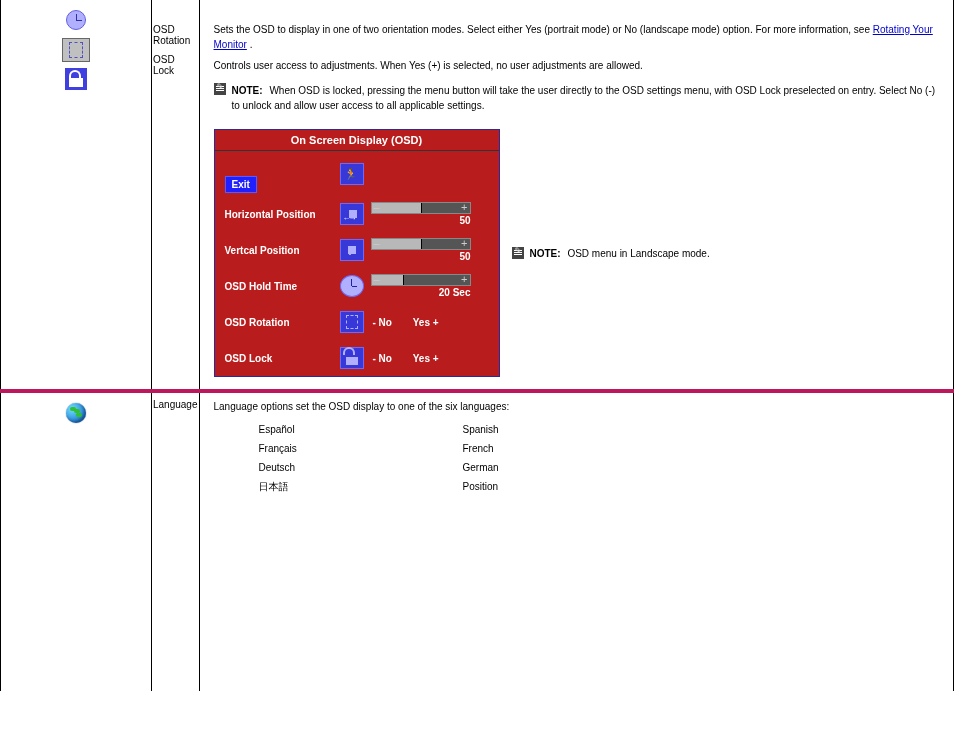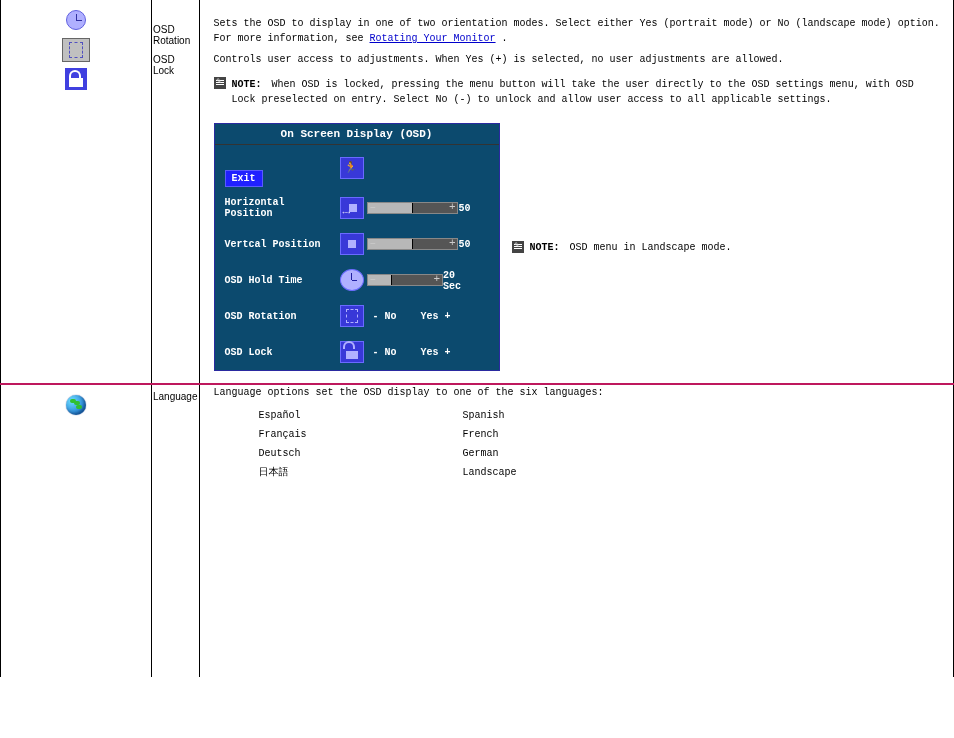--- a/index.html
+++ b/index.html
@@ -18,36 +18,35 @@
 table.outer {
   border-collapse: collapse;
   width: 100%;
 }
 table.outer td {
   border-left: 1px solid #000;
   border-right: 1px solid #000;
   vertical-align: top;
 }
 .row-sep td {
-  border-top: 2px solid #be185d;
+  border-top: 4px solid #be185d;
 }
 .col1 {
   width: 148px;
   text-align: center;
   padding-top: 6px;
 }
 .col2 {
   width: 40px;
   border-left: 1px solid #000;
   padding-top: 6px;
 }
 .col3 {
-  padding: 0 10px 6px 14px;
+  padding: 6px 10px 6px 14px;
   border-left: 1px solid #000;
-  font-family: Liberation Mono, monospace;
 }
 
 .clock-icon {
   width: 18px; height: 18px;
   border-radius: 50%;
   background: #b0b0ff;
   border: 1px solid #6060e0;
   display: inline-block;
   position: relative;
   margin: 4px 0;
@@ -148,21 +147,21 @@
   position: absolute;
   font-size: 8px;
   top: -1px; left: 3px;
 }
 .note-label {
   font-weight: bold;
   margin-right: 4px;
 }
 .osd-panel {
   width: 284px;
-  background: #0c4a6e;
+  background: #b91c1c;
   border: 1px solid #2a2aa0;
   margin-top: 10px;
 }
 .osd-title {
   color: #fff;
   font-weight: bold;
   text-align: center;
   padding: 4px 0;
   font-size: 11px;
   border-bottom: 1px solid #333;
@@ -267,22 +266,22 @@
 }
 .osd-pic.unlock:after {
   content: "";
   position: absolute;
   width: 12px; height: 8px;
   background: #b0b0ff;
   left: 5px; top: 9px;
 }
 .osd-slider {
   display: flex;
-  flex-direction: row;
-  align-items: center;
+  flex-direction: column;
+  align-items: flex-end;
   width: 104px;
 }
 .osd-track {
   width: 100px; height: 12px;
   background: #555;
   border: 1px solid #888;
   position: relative;
   box-sizing: border-box;
 }
 .osd-track:before {
@@ -487,21 +486,21 @@
           <div>French</div>
         </div>
         <div class="lang-row">
           <div class="lang-key">Deutsch</div>
           <div class="blank-col"></div>
           <div>German</div>
         </div>
         <div class="lang-row">
           <div class="lang-key">日本語</div>
           <div class="blank-col"></div>
-          <div>Landscape</div>
+          <div>Position</div>
         </div>
         <div class="lang-row">
                 <div class="lang-key">&nbsp;</div>
               </div>
       </div>
       <div style="height:170px"></div>
     </td>
   </tr>
 </tbody>
     </table>

